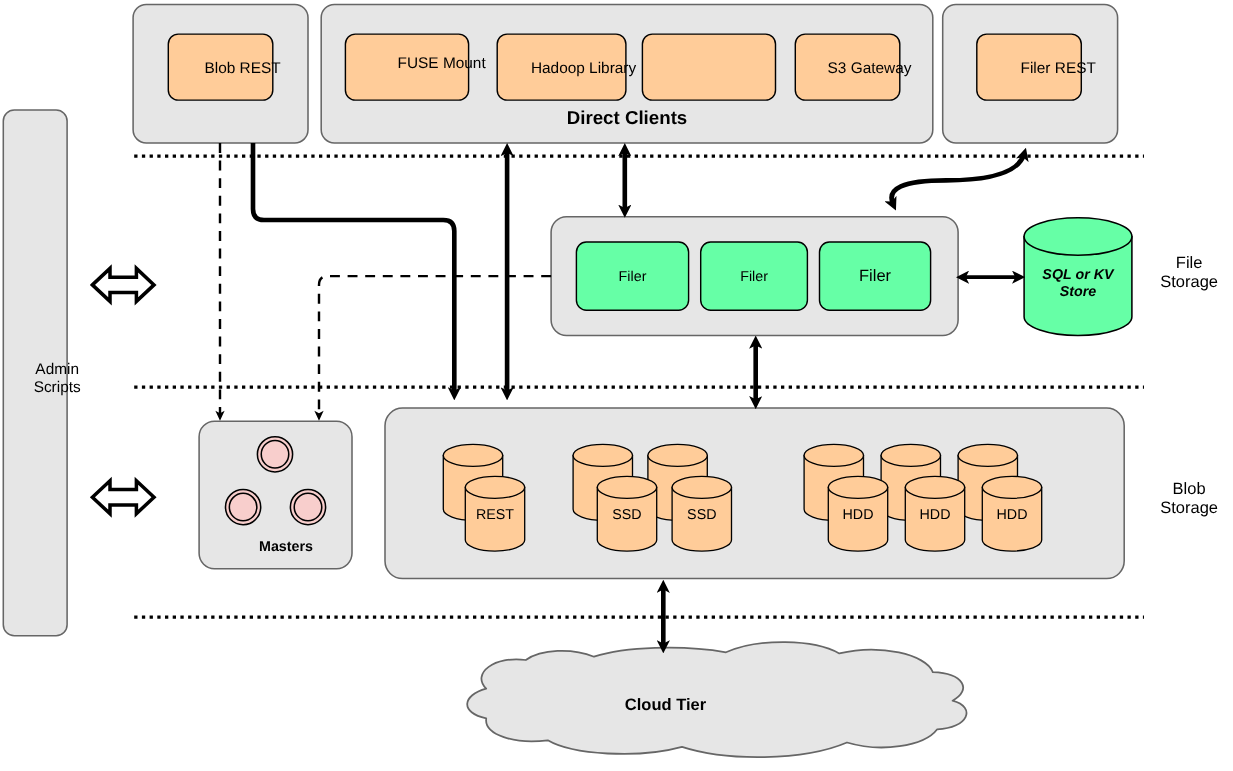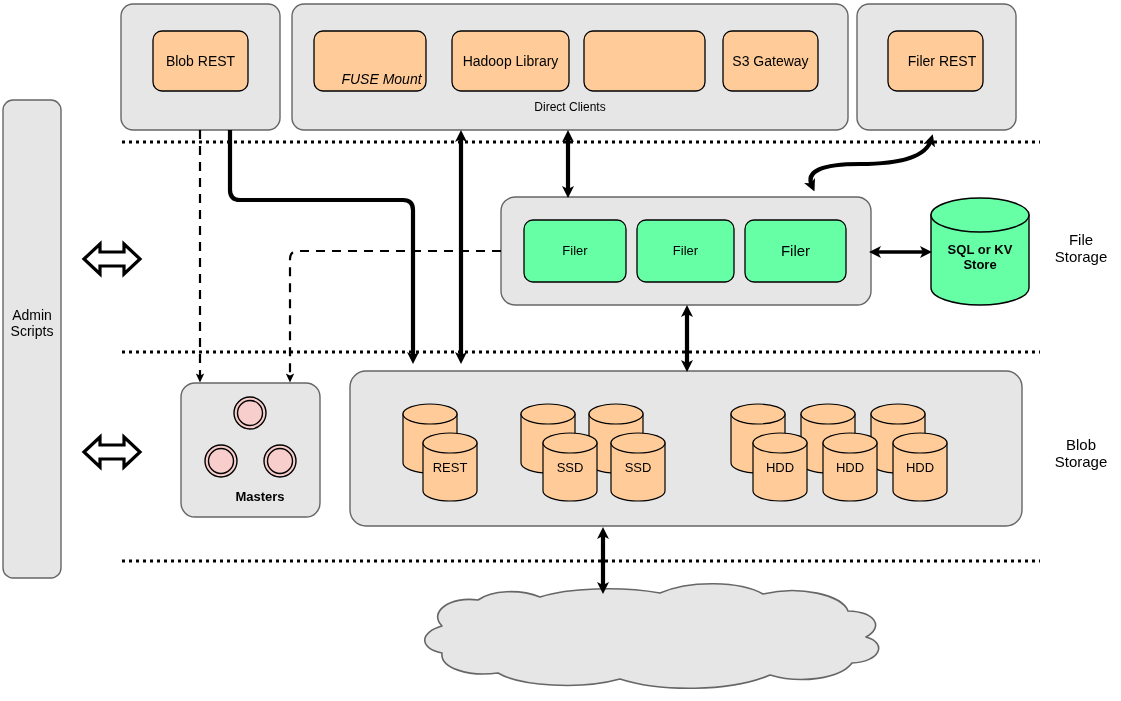--- a/index.html
+++ b/index.html
@@ -9,23 +9,23 @@
     -webkit-font-smoothing:antialiased;
   }
   #stage{position:absolute;left:0;top:0;width:1121px;height:701px;}
   svg#diagram{position:absolute;left:0;top:0;width:1121px;height:701px;}
 
   .lbl{
     position:absolute;display:flex;align-items:center;justify-content:center;
     text-align:center;color:#000000;line-height:1.15;
     pointer-events:none;white-space:pre-line;
   }
-  .t12{font-size:12px;}
+  .t12{font-size:17px;font-weight:bold;}
   .t13{font-size:13px;}
-  .t14{font-size:14px;}
+  .t14{font-size:14px;margin-left:20px;}
   .t15{font-size:15px;}
   .bold{font-weight:bold;}
 </style>
 </head>
 <body>
 
 <div id="stage">
 
   <svg id="diagram" viewBox="0 0 1121 701">
     <defs>
@@ -205,46 +205,47 @@
 
     <g>
       <path d="M200 130 L200 378" fill="none" stroke="#000" stroke-width="2.2" stroke-dasharray="9 7" marker-end="url(#arrThin)"></path>
     </g>
 
     <g>
       <path d="M501 251 L298 251 Q290 251 290 259 L290 378" fill="none" stroke="#000" stroke-width="2.2" stroke-dasharray="9 7" stroke-linejoin="round" marker-end="url(#arrThin)"></path>
     </g>
   </svg>
 
-  <div class="lbl t14" style="left:3px;top:84px;width:58px;height:478px;">Admin
+  <div class="lbl t14" style="left:3px;top:104px;width:58px;height:478px;">Admin
 Scripts</div>
 
   <div class="lbl t14" style="left:153px;top:31px;width:95px;height:60px;">Blob REST</div>
-  <div class="lbl t14" style="left:314px;top:49px;width:135px;height:60px;font-style:italic;">FUSE Mount</div>
+  <div class="lbl t14" style="left:314px;top:27px;width:135px;height:60px;">FUSE Mount</div>
   <div class="lbl t14" style="left:452px;top:31px;width:117px;height:60px;">Hadoop Library</div>
   <div class="lbl t14" style="left:723px;top:31px;width:95px;height:60px;border-radius:28px;">S3 Gateway</div>
   <div class="lbl t14" style="left:888px;top:31px;width:108px;height:60px;">Filer REST</div>
 
   <div class="lbl t12" style="left:292px;top:99px;width:556px;height:18px;">Direct Clients</div>
 
   <div class="lbl t13" style="left:524px;top:220px;width:102px;height:62px;">Filer</div>
   <div class="lbl t13" style="left:637px;top:220px;width:97px;height:62px;">Filer</div>
   <div class="lbl t15" style="left:745px;top:220px;width:101px;height:62px;">Filer</div>
 
-  <div class="lbl t13 bold" style="left:931px;top:222px;width:98px;height:72px;">SQL or KV
+  <div class="lbl t13 bold" style="left:931px;top:222px;width:98px;height:72px;font-style:italic;">SQL or KV
 Store</div>
 
   <div class="lbl t15" style="left:1045px;top:227px;width:72px;height:42px;">File
 Storage</div>
   <div class="lbl t15" style="left:1045px;top:432px;width:72px;height:42px;">Blob
 Storage</div>
 
   <div class="lbl t13 bold" style="left:181px;top:487px;width:158px;height:20px;">Masters</div>
 
   <div class="lbl t13" style="left:423px;top:455px;width:54px;height:26px;">REST</div>
   <div class="lbl t13" style="left:543px;top:455px;width:54px;height:26px;">SSD</div>
   <div class="lbl t13" style="left:611px;top:455px;width:54px;height:26px;">SSD</div>
   <div class="lbl t13" style="left:753px;top:455px;width:54px;height:26px;">HDD</div>
   <div class="lbl t13" style="left:823px;top:455px;width:54px;height:26px;">HDD</div>
   <div class="lbl t13" style="left:893px;top:455px;width:54px;height:26px;">HDD</div>
 
+  <div class="lbl t15 bold" style="left:520px;top:630px;width:170px;height:22px;">Cloud Tier</div>
 
 </div>
 
 </body></html>

